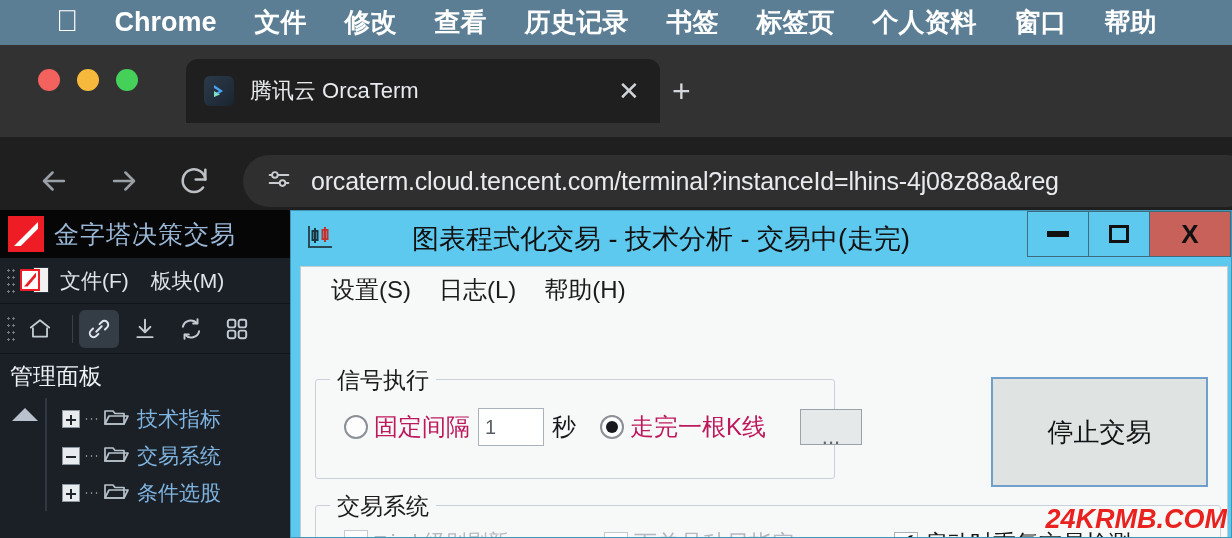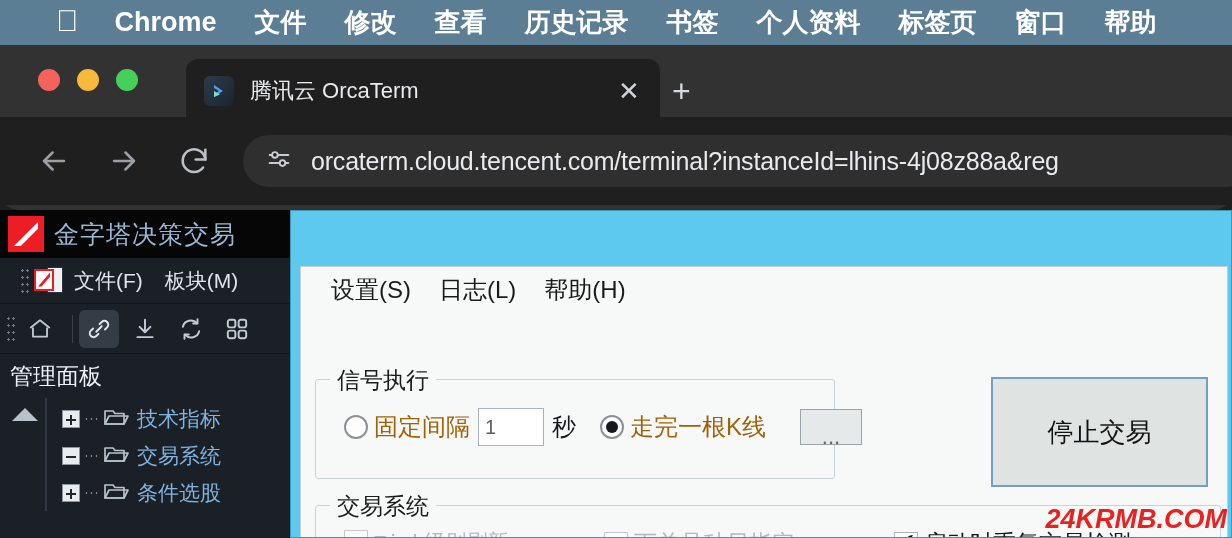--- a/index.html
+++ b/index.html
@@ -26,21 +26,20 @@
   .mac-item {
     color: #ffffff; font-size: 26px; font-weight: 700;
     margin-right: 38px; white-space: nowrap; letter-spacing: 0px;
   }
   .mac-item.app { font-size: 27px; }
 
   
   .chrome-win {
     position: absolute; top: 45px; left: 0; width: 1232px; height: 165px;
     background: #323232;
-    border-radius: 19px;
   }
   .tabstrip {
     position: absolute; top: 0; left: 0; width: 1232px; height: 78px;
     background: #323232;
   }
   .traffic {
     position: absolute; top: 24px; left: 38px;
     display: flex; gap: 17px; align-items: center;
   }
   .dot { width: 22px; height: 22px; border-radius: 50%; }
@@ -68,21 +67,21 @@
   .tab-close {
     color: #cfd2d6; font-size: 26px; line-height: 26px;
     width: 34px; text-align: center; flex: 0 0 auto;
   }
   .newtab {
     position: absolute; top: 30px; left: 672px;
     color: #d5d8dc; font-size: 32px; line-height: 32px; font-weight: 300;
   }
 
   .toolbar {
-    position: absolute; top: 72px; left: 0; width: 1232px; height: 88px;
+    position: absolute; top: 92px; left: 0; width: 1232px; height: 88px;
     background: #1f1f1f;
     display: flex; align-items: center;
   }
   .nav-btn {
     width: 48px; height: 48px; margin-left: 22px;
     display: flex; align-items: center; justify-content: center;
     color: #9aa0a6;
   }
   .nav-btn:first-child { margin-left: 30px; }
   .omnibox {
@@ -124,21 +123,21 @@
   }
   .app-logo .slash {
     width: 24px; height: 24px; background: #ffffff;
     clip-path: polygon(0 100%, 100% 0, 100% 28%, 28% 100%);
   }
   .app-title-text {
     color: #9ab7d6; font-size: 25px; white-space: nowrap; letter-spacing: 1px;
   }
   .app-menubar {
     height: 46px; background: #1b2026;
-    display: flex; align-items: center; padding-left: 20px;
+    display: flex; align-items: center; padding-left: 6px;
     border-bottom: 1px solid #11151a;
   }
   .grip {
     width: 10px; height: 28px; flex: 0 0 auto; margin-right: 4px;
     background-image: radial-gradient(#6d7883 1px, transparent 1.2px);
     background-size: 5px 7px;
   }
   .app-menu-icon {
     width: 30px; height: 28px; flex: 0 0 auto; margin-right: 10px;
     position: relative;
@@ -270,21 +269,21 @@
 
   .radio {
     width: 24px; height: 24px; border-radius: 50%;
     border: 2px solid #8b9096; background: #fdfdfd;
     flex: 0 0 auto; margin-right: 6px; position: relative;
   }
   .radio.checked::after {
     content: ""; position: absolute; left: 4px; top: 4px;
     width: 12px; height: 12px; border-radius: 50%; background: #17191c;
   }
-  .radio-label { color: #a16207; font-size: 24px; white-space: nowrap; }
+  .radio-label { color: #be185d; font-size: 24px; white-space: nowrap; }
 
   .numfield {
     width: 66px; height: 38px; border: 1px solid #aab3bb; background: #fff;
     margin: 0 8px; display: flex; align-items: center; padding-left: 6px;
     color: #5b6068; font-size: 20px; flex: 0 0 auto;
   }
   .unit { color: #16181b; font-size: 24px; margin-right: 24px; }
   .dots-btn {
     width: 62px; height: 36px; border: 1px solid #9aa2aa; background: #e6e9ea;
     display: flex; align-items: flex-end; justify-content: center;
@@ -325,22 +324,22 @@
 <div id="root">
 
   <div class="mac-menubar">
     <span class="mac-apple"></span>
     <span class="mac-item app">Chrome</span>
     <span class="mac-item">文件</span>
     <span class="mac-item">修改</span>
     <span class="mac-item">查看</span>
     <span class="mac-item">历史记录</span>
     <span class="mac-item">书签</span>
+    <span class="mac-item">标签页</span>
     <span class="mac-item">个人资料</span>
-    <span class="mac-item">标签页</span>
     <span class="mac-item">窗口</span>
     <span class="mac-item">帮助</span>
   </div>
 
   <div class="chrome-win">
 
     <div class="tabstrip">
       <div class="traffic">
         <span class="dot red"></span>
         <span class="dot yellow"></span>
@@ -498,20 +497,44 @@
                 <path d="M2 18 L6 10 H25 L21 18 Z"></path>
             </svg>
           </span>
           <span class="tree-label">条件选股</span>
         </div>
       </div>
     </div>
 
     <div class="dialog">
 
+      <div class="dlg-titlebar">
+        <span class="dlg-icon">
+          <svg width="30" height="28" viewBox="0 0 30 28">
+            <path d="M4 3 V24 H27" fill="none" stroke="#2b4a58" stroke-width="2"></path>
+            <line x1="10" y1="5" x2="10" y2="20" stroke="#1c3640" stroke-width="2"></line>
+            <rect x="7.5" y="8" width="5" height="9" fill="none" stroke="#1c3640" stroke-width="2"></rect>
+            <line x1="20" y1="4" x2="20" y2="19" stroke="#c4302b" stroke-width="2"></line>
+            <rect x="17.5" y="7" width="5" height="9" fill="none" stroke="#c4302b" stroke-width="2"></rect>
+          </svg>
+        </span>
+        <span class="dlg-title">图表程式化交易 - 技术分析 - 交易中(走完)</span>
+
+        <div class="dlg-ctrls">
+          <span class="dlg-btn">
+              <span class="min-bar"></span>
+            </span>
+          <span class="dlg-btn">
+              <span class="max-box"></span>
+            </span>
+          <span class="dlg-btn close">
+            <span class="x">X</span>
+          </span>
+        </div>
+      </div>
 
       <div class="dlg-body">
 
         <div class="dlg-menubar">
           <span class="dlg-menu-item">设置(S)</span>
           <span class="dlg-menu-item">日志(L)</span>
           <span class="dlg-menu-item">帮助(H)</span>
         </div>
 
         <div class="group" id="group-signal">

